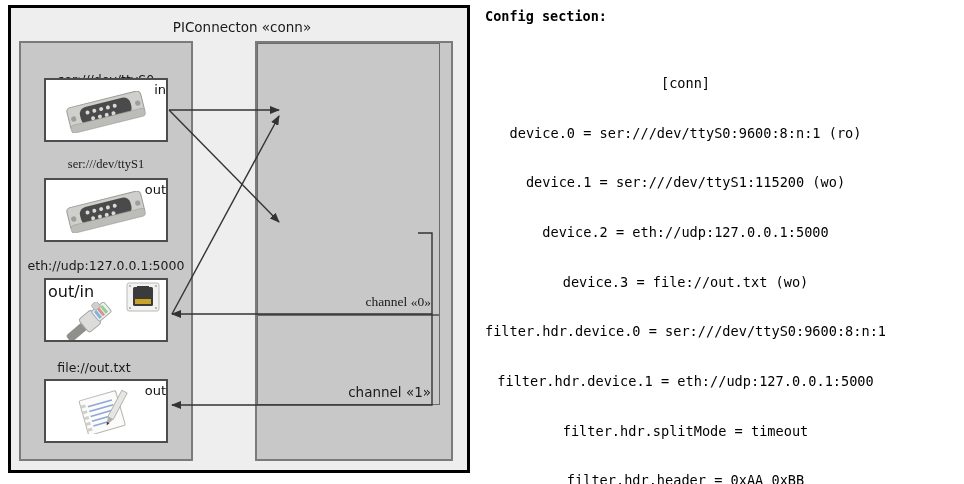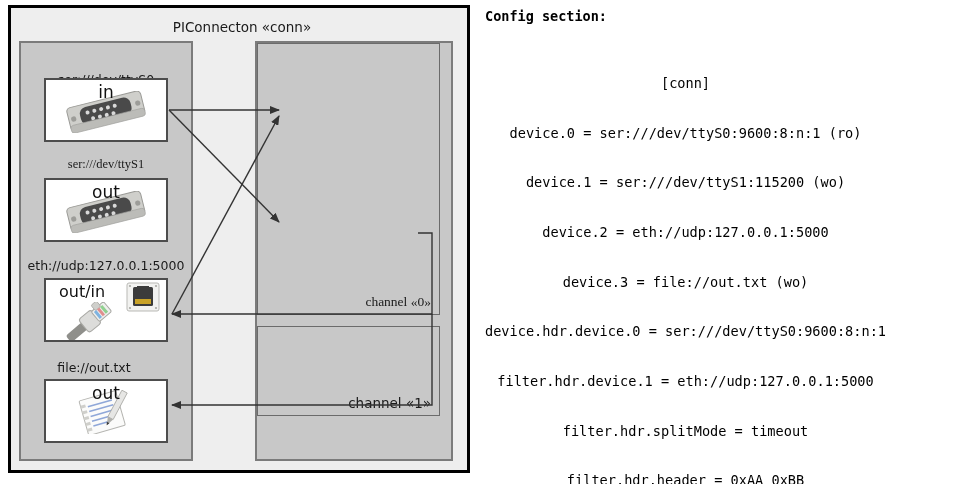--- a/index.html
+++ b/index.html
@@ -79,28 +79,28 @@
   .dev-box {
     position: absolute;
     background: #ffffff;
     border: 2px solid #4d4d4d;
     box-sizing: border-box;
   }
   .dev-name {
     position: absolute;
     left: 0; top: 2px;
     width: 100%;
-    text-align: center;
-    font-size: 17px;
+    text-align: right;
+    font-size: 13px;
     color: #111111;
     z-index: 3;
   }
   .dev-name.left-align {
     text-align: right;
-    left: 13px;
+    left: 2px;
     width: auto;
     font-size: 16px;
   }
   .dev-icon {
     position: absolute;
     left: 50%;
     transform: translateX(-50%);
     bottom: 3px;
   }
   .dev-icon.eth-icon {
@@ -320,21 +320,21 @@
       <div class="filter-title">Filter «time»</div>
       <div class="filter-props">
         <div>timeout = 150 ms</div>
       </div>
     </div>
 
     <div class="channel-box" style="left:257px; top:43px; width:183px; height:272px;font-family:Liberation Serif, serif;">
       <div class="channel-label">channel «0»</div>
     </div>
 
-    <div class="channel-box" style="left:257px; top:315px; width:183px; height:90px;margin-top:11px;">
+    <div class="channel-box" style="left:257px; top:315px; width:183px; height:90px;">
       <div class="channel-label">channel «1»</div>
     </div>
 
     <svg class="overlay">
       <defs>
         <marker id="ah" markerWidth="10" markerHeight="8" refX="9" refY="4" orient="auto" markerUnits="userSpaceOnUse">
           <path d="M0,0 L10,4 L0,8 z" fill="#333333"></path>
         </marker>
       </defs>
       <g stroke="#333333" stroke-width="1.4" fill="none">
@@ -353,21 +353,21 @@
   </div>
 
   <div id="config">
     <div class="config-heading">Config section:</div>
     <div class="config-body">
       <div>[conn]</div>
       <div>device.0 = ser:///dev/ttyS0:9600:8:n:1 (ro)</div>
       <div>device.1 = ser:///dev/ttyS1:115200 (wo)</div>
       <div>device.2 = eth://udp:127.0.0.1:5000</div>
       <div>device.3 = file://out.txt (wo)</div>
-      <div>device.hdr.device.0 = ser:///dev/ttyS0:9600:8:n:1</div>
+      <div>filter.hdr.device.0 = ser:///dev/ttyS0:9600:8:n:1</div>
       <div>filter.hdr.device.1 = eth://udp:127.0.0.1:5000</div>
       <div>filter.hdr.splitMode = timeout</div>
       <div>filter.hdr.header = 0xAA 0xBB</div>
       
       
       
       
       
       
       

